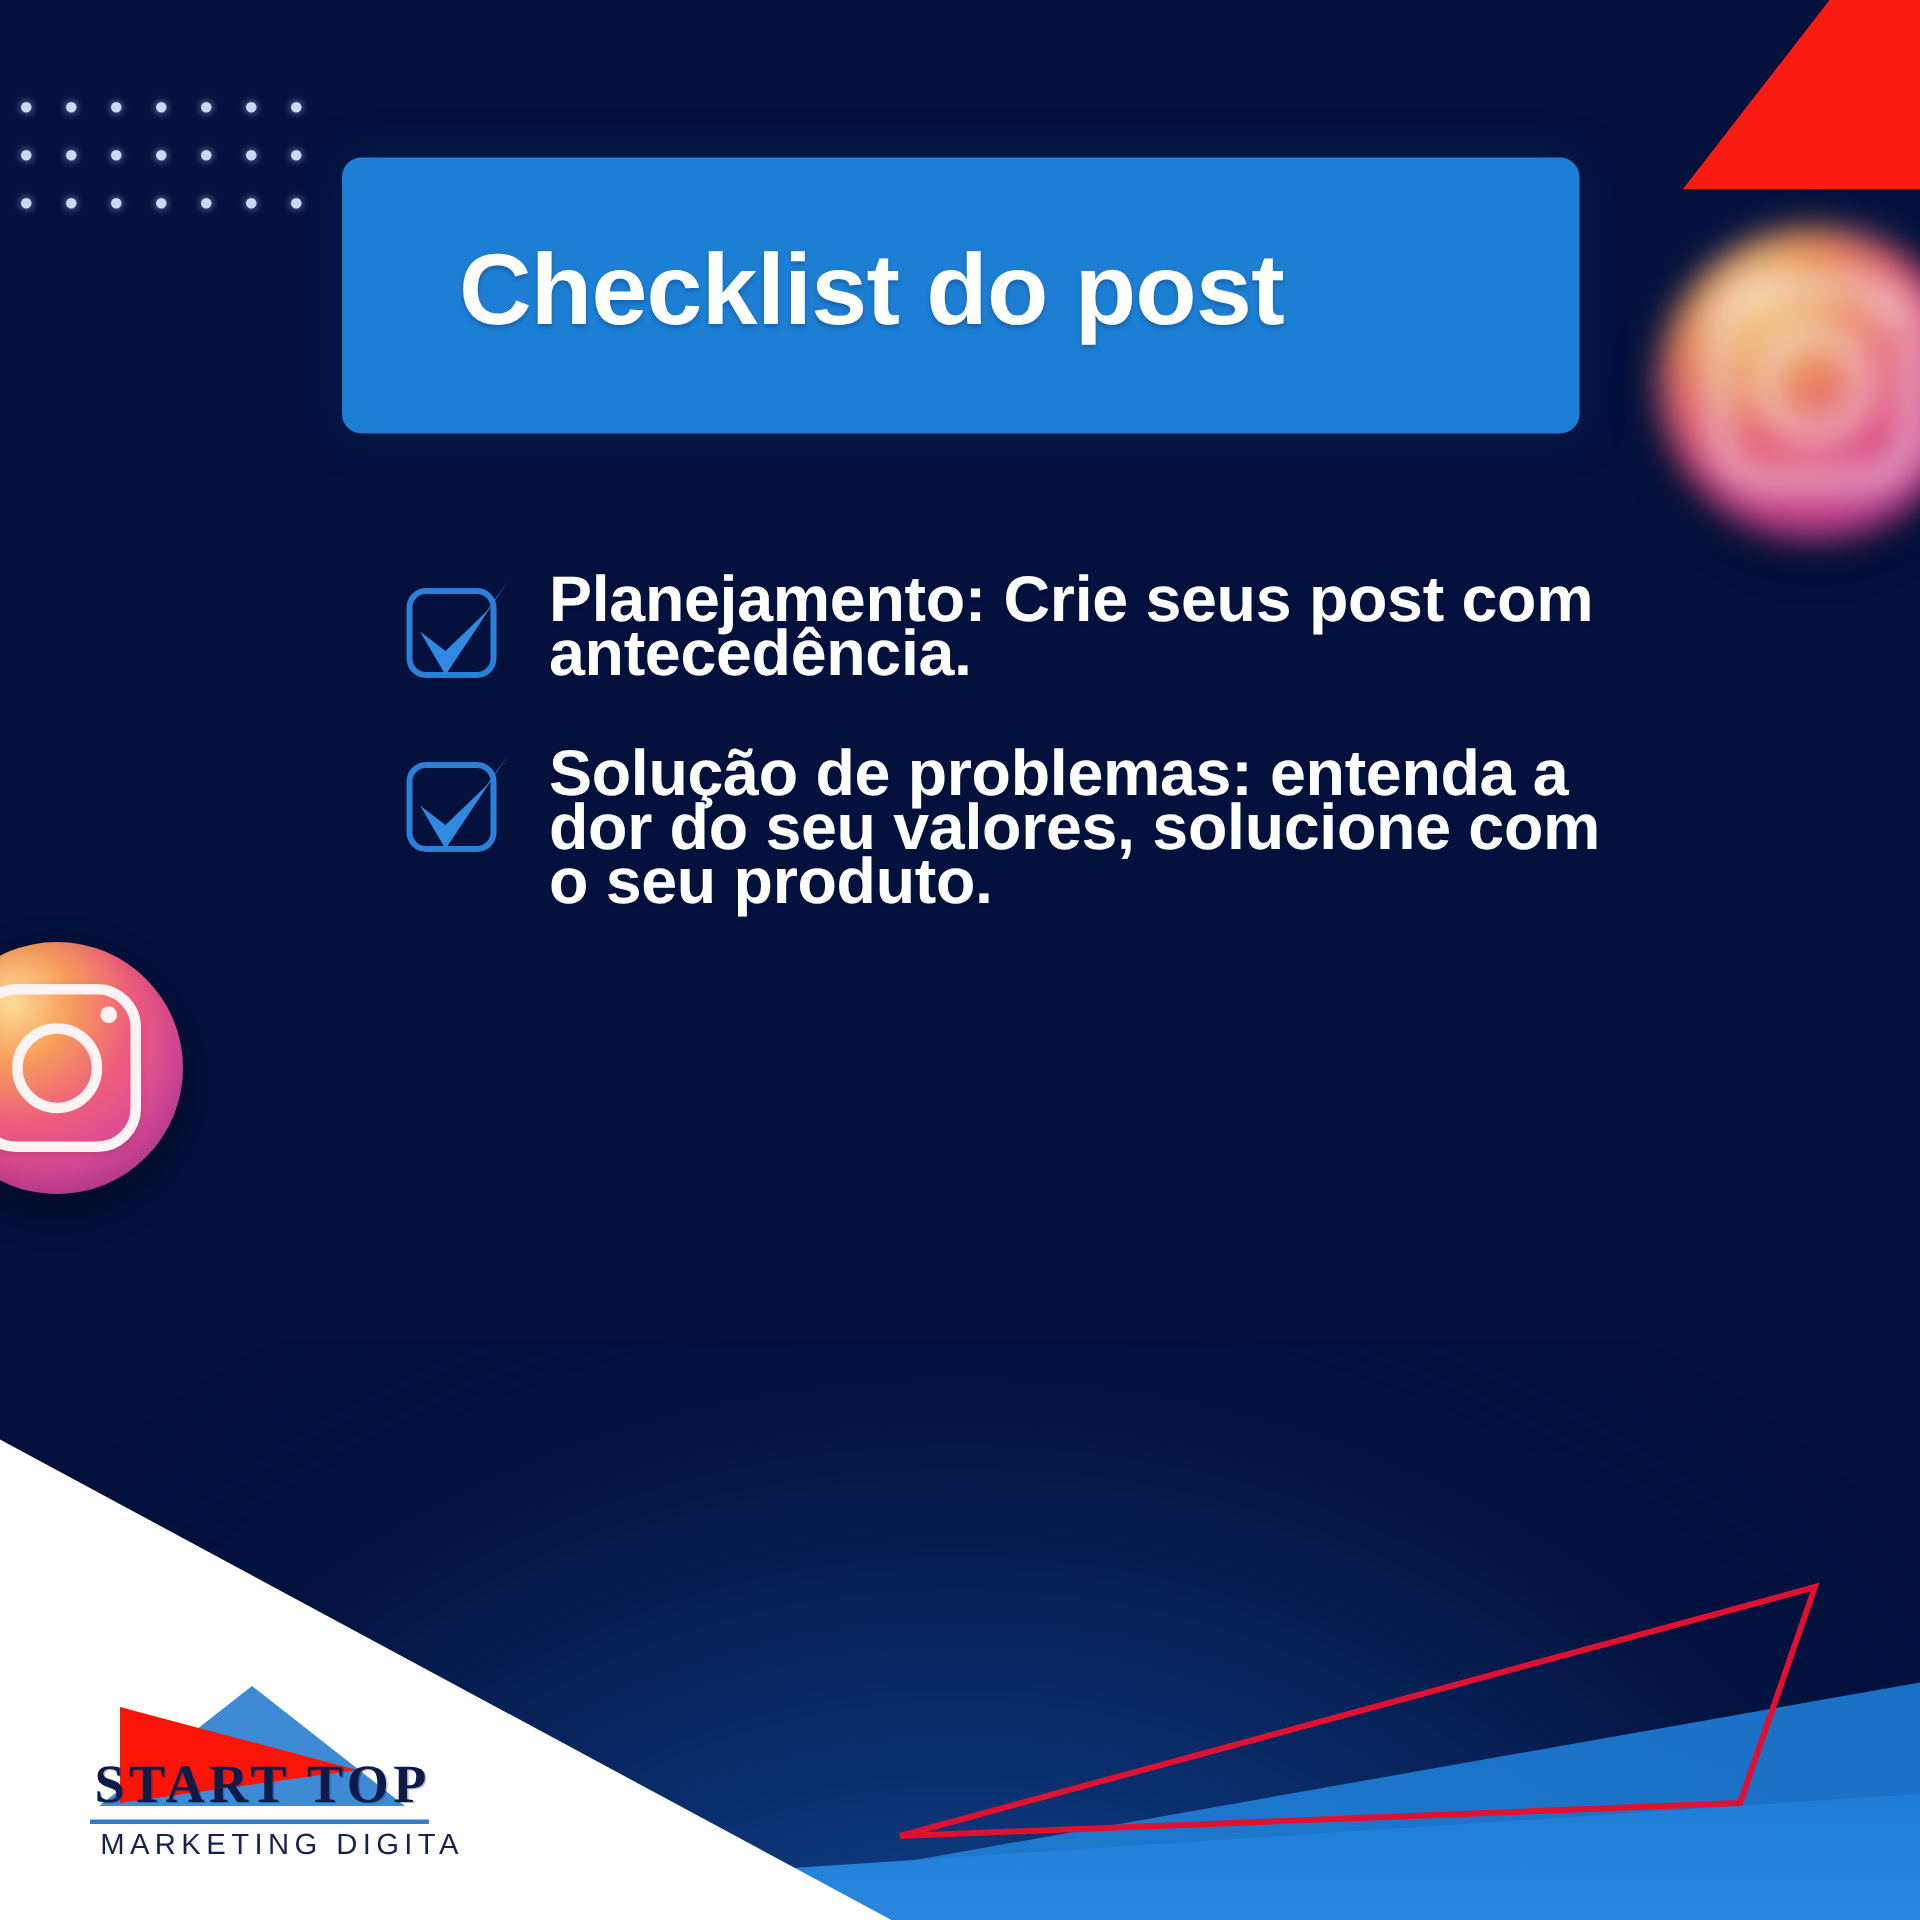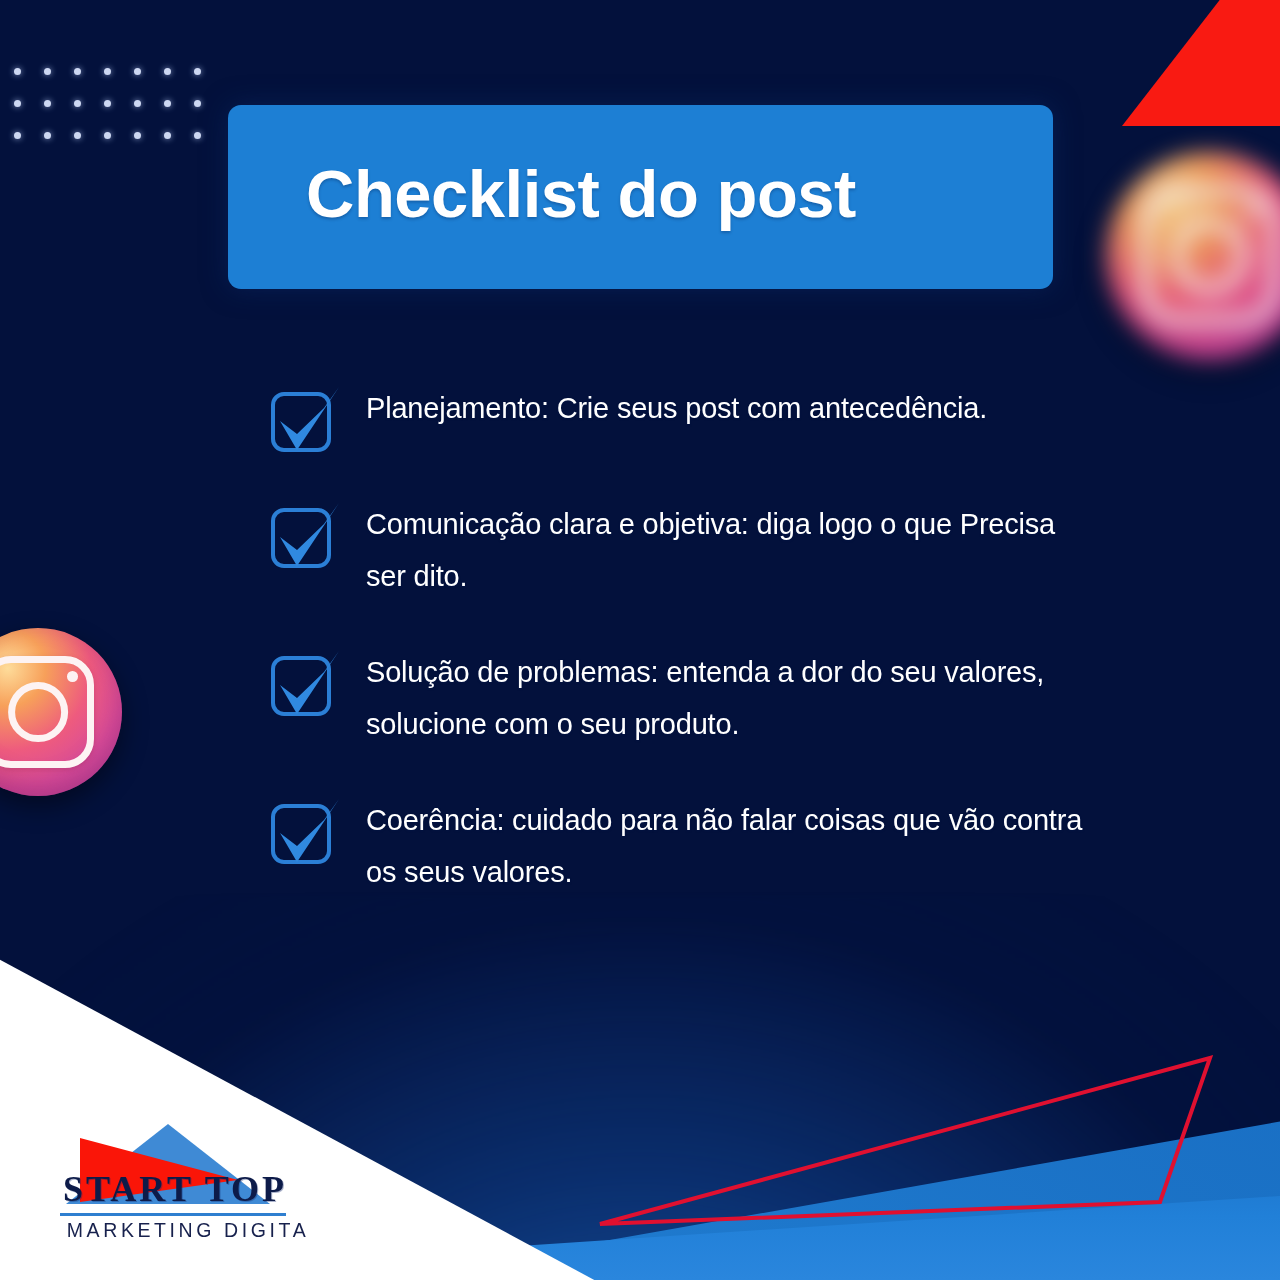--- a/index.html
+++ b/index.html
@@ -199,23 +199,23 @@
     position: relative;
     flex: 0 0 auto;
     width: 66px;
     height: 66px;
     margin-top: 6px;
     margin-right: 30px;
   }
   .check-box svg { display: block; width: 78px; height: 78px; margin: -7px 0 0 -4px; }
   .check-text {
     color: #ffffff;
-    font-size: 29px;
-    line-height: 52px;
-    font-weight: 400;
+    font-size: 43px;
+    line-height: 36px;
+    font-weight: 700;
     letter-spacing: -0.2px;
     text-shadow: 0 1px 2px rgba(0,20,70,0.55);
     max-width: 760px;
   }
 
   
   .logo {
     position: absolute;
     left: 38px;
     bottom: 26px;
@@ -314,49 +314,31 @@
     <div class="check-item">
       <div class="check-box">
         <svg viewBox="0 0 78 78">
           <rect x="7" y="13" width="56" height="56" rx="11" ry="11" fill="none" stroke="#2b7fd6" stroke-width="4"></rect>
           <path d="M14 40 L31 69 L73 6 L58 27 L31 53 Z" fill="#3089e0"></path>
         </svg>
       </div>
       <div class="check-text">Planejamento: Crie seus post com antecedência.</div>
     </div>
 
-    <div class="check-item">
-      <div class="check-box">
-        <svg viewBox="0 0 78 78">
-          <rect x="7" y="13" width="56" height="56" rx="11" ry="11" fill="none" stroke="#2b7fd6" stroke-width="4"></rect>
-          <path d="M14 40 L31 69 L73 6 L58 27 L31 53 Z" fill="#3089e0"></path>
-        </svg>
-      </div>
-      <div class="check-text">Comunicação clara e objetiva: diga logo o que Precisa ser dito.</div>
-    </div>
 
     <div class="check-item">
       <div class="check-box">
         <svg viewBox="0 0 78 78">
           <rect x="7" y="13" width="56" height="56" rx="11" ry="11" fill="none" stroke="#2b7fd6" stroke-width="4"></rect>
           <path d="M14 40 L31 69 L73 6 L58 27 L31 53 Z" fill="#3089e0"></path>
         </svg>
       </div>
       <div class="check-text">Solução de problemas: entenda a dor do seu valores, solucione com o seu produto.</div>
     </div>
 
-    <div class="check-item">
-      <div class="check-box">
-        <svg viewBox="0 0 78 78">
-          <rect x="7" y="13" width="56" height="56" rx="11" ry="11" fill="none" stroke="#2b7fd6" stroke-width="4"></rect>
-          <path d="M14 40 L31 69 L73 6 L58 27 L31 53 Z" fill="#3089e0"></path>
-        </svg>
-      </div>
-      <div class="check-text">Coerência: cuidado para não falar coisas que vão contra os seus valores.</div>
-    </div>
 
 
   </div>
 
   <div class="blue-band-bottom2"></div>
   <div class="blue-band-bottom"></div>
   <div class="white-wedge"></div>
 
   <div class="red-outline-tri">
     <svg viewBox="0 0 620 176" preserveAspectRatio="none">

